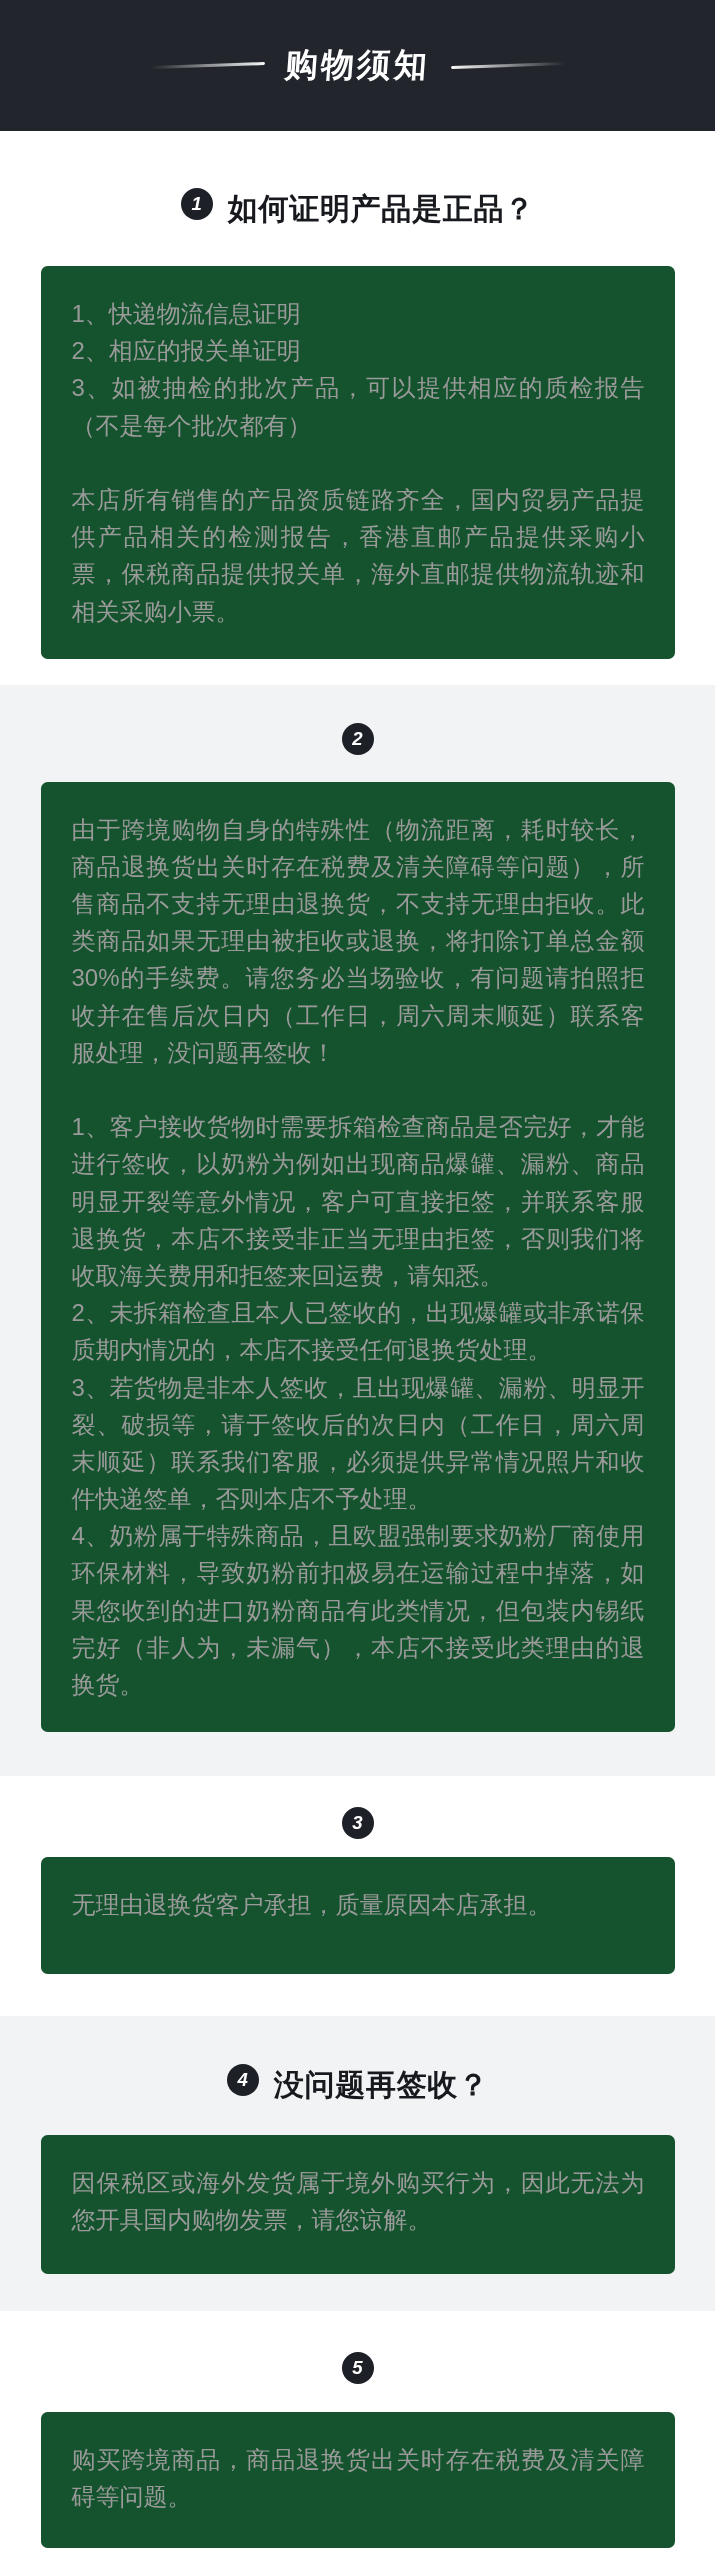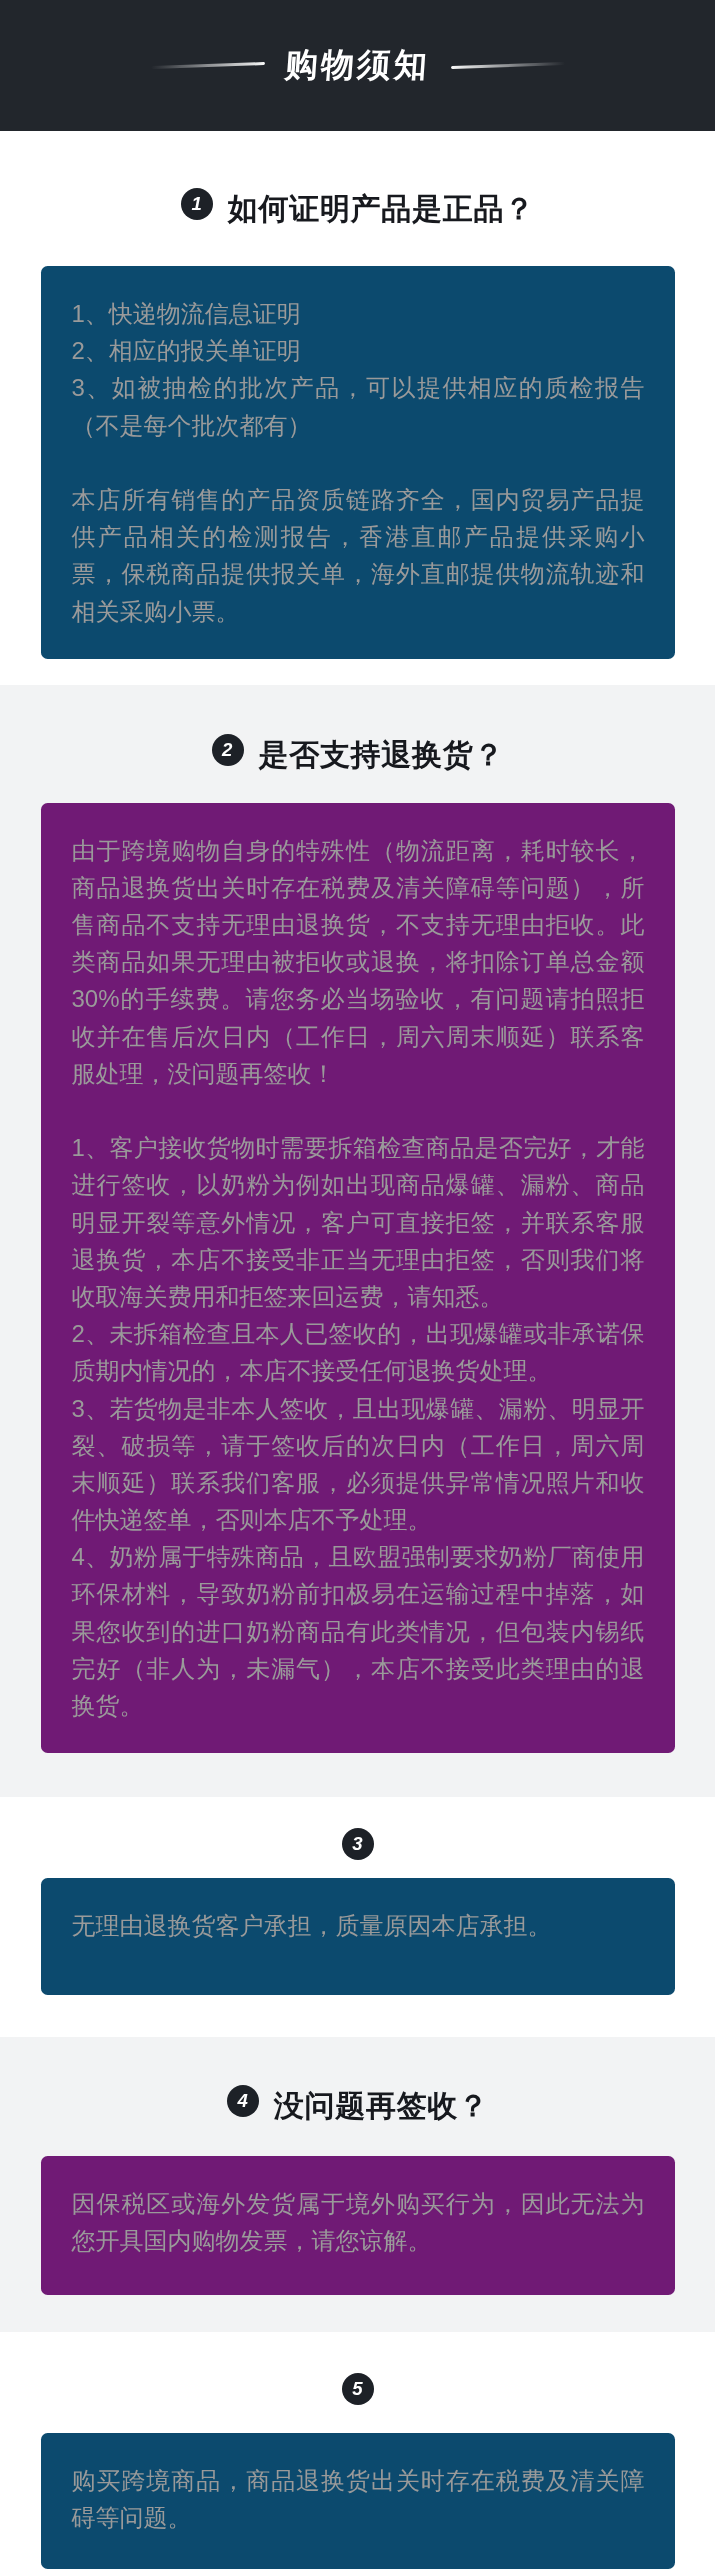--- a/index.html
+++ b/index.html
@@ -59,22 +59,22 @@
     margin:0 41px;
     border-radius:6.6px;
     box-sizing:border-box;
     padding:29px 30.5px;
     font-size:24px;
     line-height:1.55;
     color:#9a9a9a;
     white-space:pre-line;
     text-align:justify;
   }
-  .card-gray{background:#0c4a6e;}
-  .card-white{background:#701a75;}
+  .card-gray{background:#14532d;}
+  .card-white{background:#14532d;}
   
   #sec-1{padding:46px 0 26.5px;}
   #sec-1 .sec-title{margin-bottom:36px;}
   #sec-1 .card{min-height:386px;}
   #sec-2{padding:38px 0 44px;}
   #sec-2 .sec-title{margin-bottom:26.5px;}
   #sec-2 .card{min-height:922px;}
   #sec-3{padding:30.5px 0 42px;}
   #sec-3 .sec-title{margin-bottom:18.6px;}
   #sec-3 .card{min-height:117px;}
@@ -102,21 +102,20 @@
   <div class="card card-gray">1、快递物流信息证明
 2、相应的报关单证明
 3、如被抽检的批次产品，可以提供相应的质检报告（不是每个批次都有）
 
 本店所有销售的产品资质链路齐全，国内贸易产品提供产品相关的检测报告，香港直邮产品提供采购小票，保税商品提供报关单，海外直邮提供物流轨迹和相关采购小票。</div>
 </div>
 
 <div id="sec-2" class="sec sec-band">
   <div class="sec-title">
     <span class="badge">2</span>
-    <span class="title-text">是否支持退换货？</span>
   </div>
   <div class="card card-white">由于跨境购物自身的特殊性（物流距离，耗时较长，商品退换货出关时存在税费及清关障碍等问题），所售商品不支持无理由退换货，不支持无理由拒收。此类商品如果无理由被拒收或退换，将扣除订单总金额30%的手续费。请您务必当场验收，有问题请拍照拒收并在售后次日内（工作日，周六周末顺延）联系客服处理，没问题再签收！
 
 1、客户接收货物时需要拆箱检查商品是否完好，才能进行签收，以奶粉为例如出现商品爆罐、漏粉、商品明显开裂等意外情况，客户可直接拒签，并联系客服退换货，本店不接受非正当无理由拒签，否则我们将收取海关费用和拒签来回运费，请知悉。
 2、未拆箱检查且本人已签收的，出现爆罐或非承诺保质期内情况的，本店不接受任何退换货处理。
 3、若货物是非本人签收，且出现爆罐、漏粉、明显开裂、破损等，请于签收后的次日内（工作日，周六周末顺延）联系我们客服，必须提供异常情况照片和收件快递签单，否则本店不予处理。
 4、奶粉属于特殊商品，且欧盟强制要求奶粉厂商使用环保材料，导致奶粉前扣极易在运输过程中掉落，如果您收到的进口奶粉商品有此类情况，但包装内锡纸完好（非人为，未漏气），本店不接受此类理由的退换货。</div>
 </div>
 
 <div id="sec-3" class="sec sec-white">

